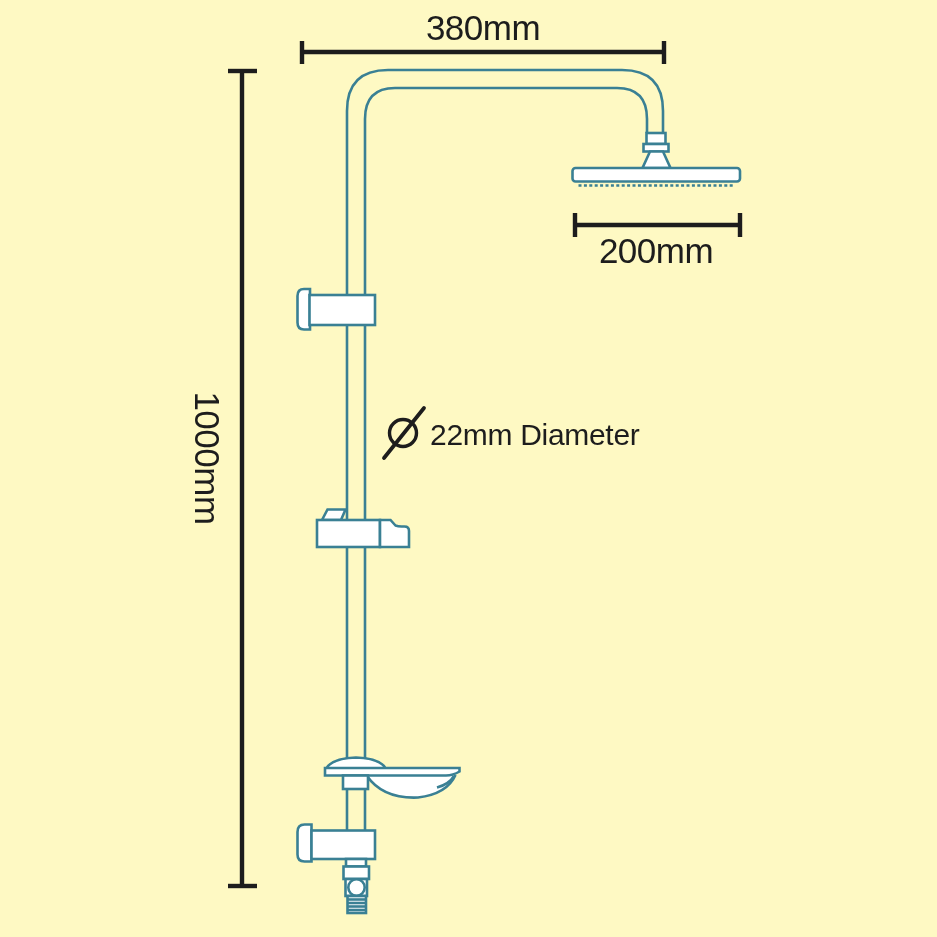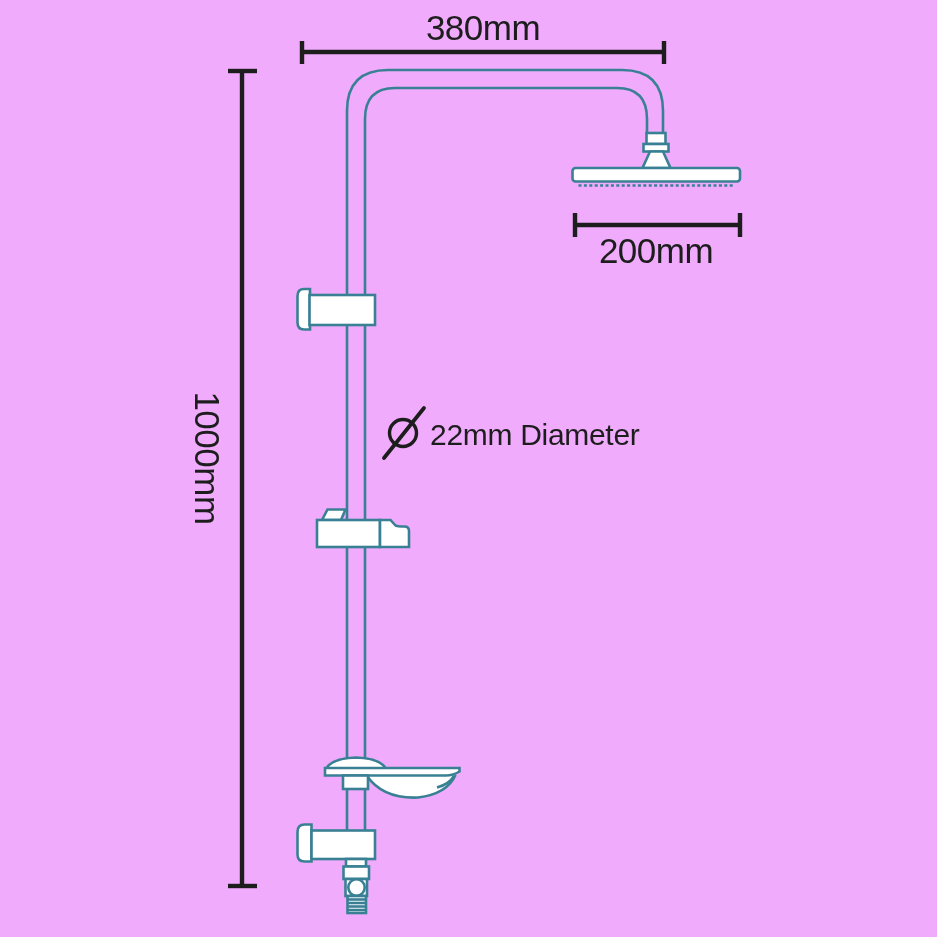--- a/index.html
+++ b/index.html
@@ -1,19 +1,19 @@
 <!DOCTYPE html>
 <html><head>
 <meta charset="utf-8">
 <style>
   html,body{margin:0;padding:0;background:#ffffff;}
   .canvas{
     position:relative;
     width:937px;height:937px;
-    background:#f0abfc;
+    background:#fef9c3;
     overflow:hidden;
     font-family:"Liberation Sans", sans-serif;
     text-align:center;
   }
   svg{position:absolute;left:0;top:0;}
   .draw{stroke:#3a8094;stroke-width:2.6;fill:none;}
   .draw-fill{stroke:#3a8094;stroke-width:2.6;fill:#ffffff;}
   .dim{stroke:#1d1d1d;stroke-width:4.4;fill:none;}
   .dim-text{
     fill:#1d1d1d;

